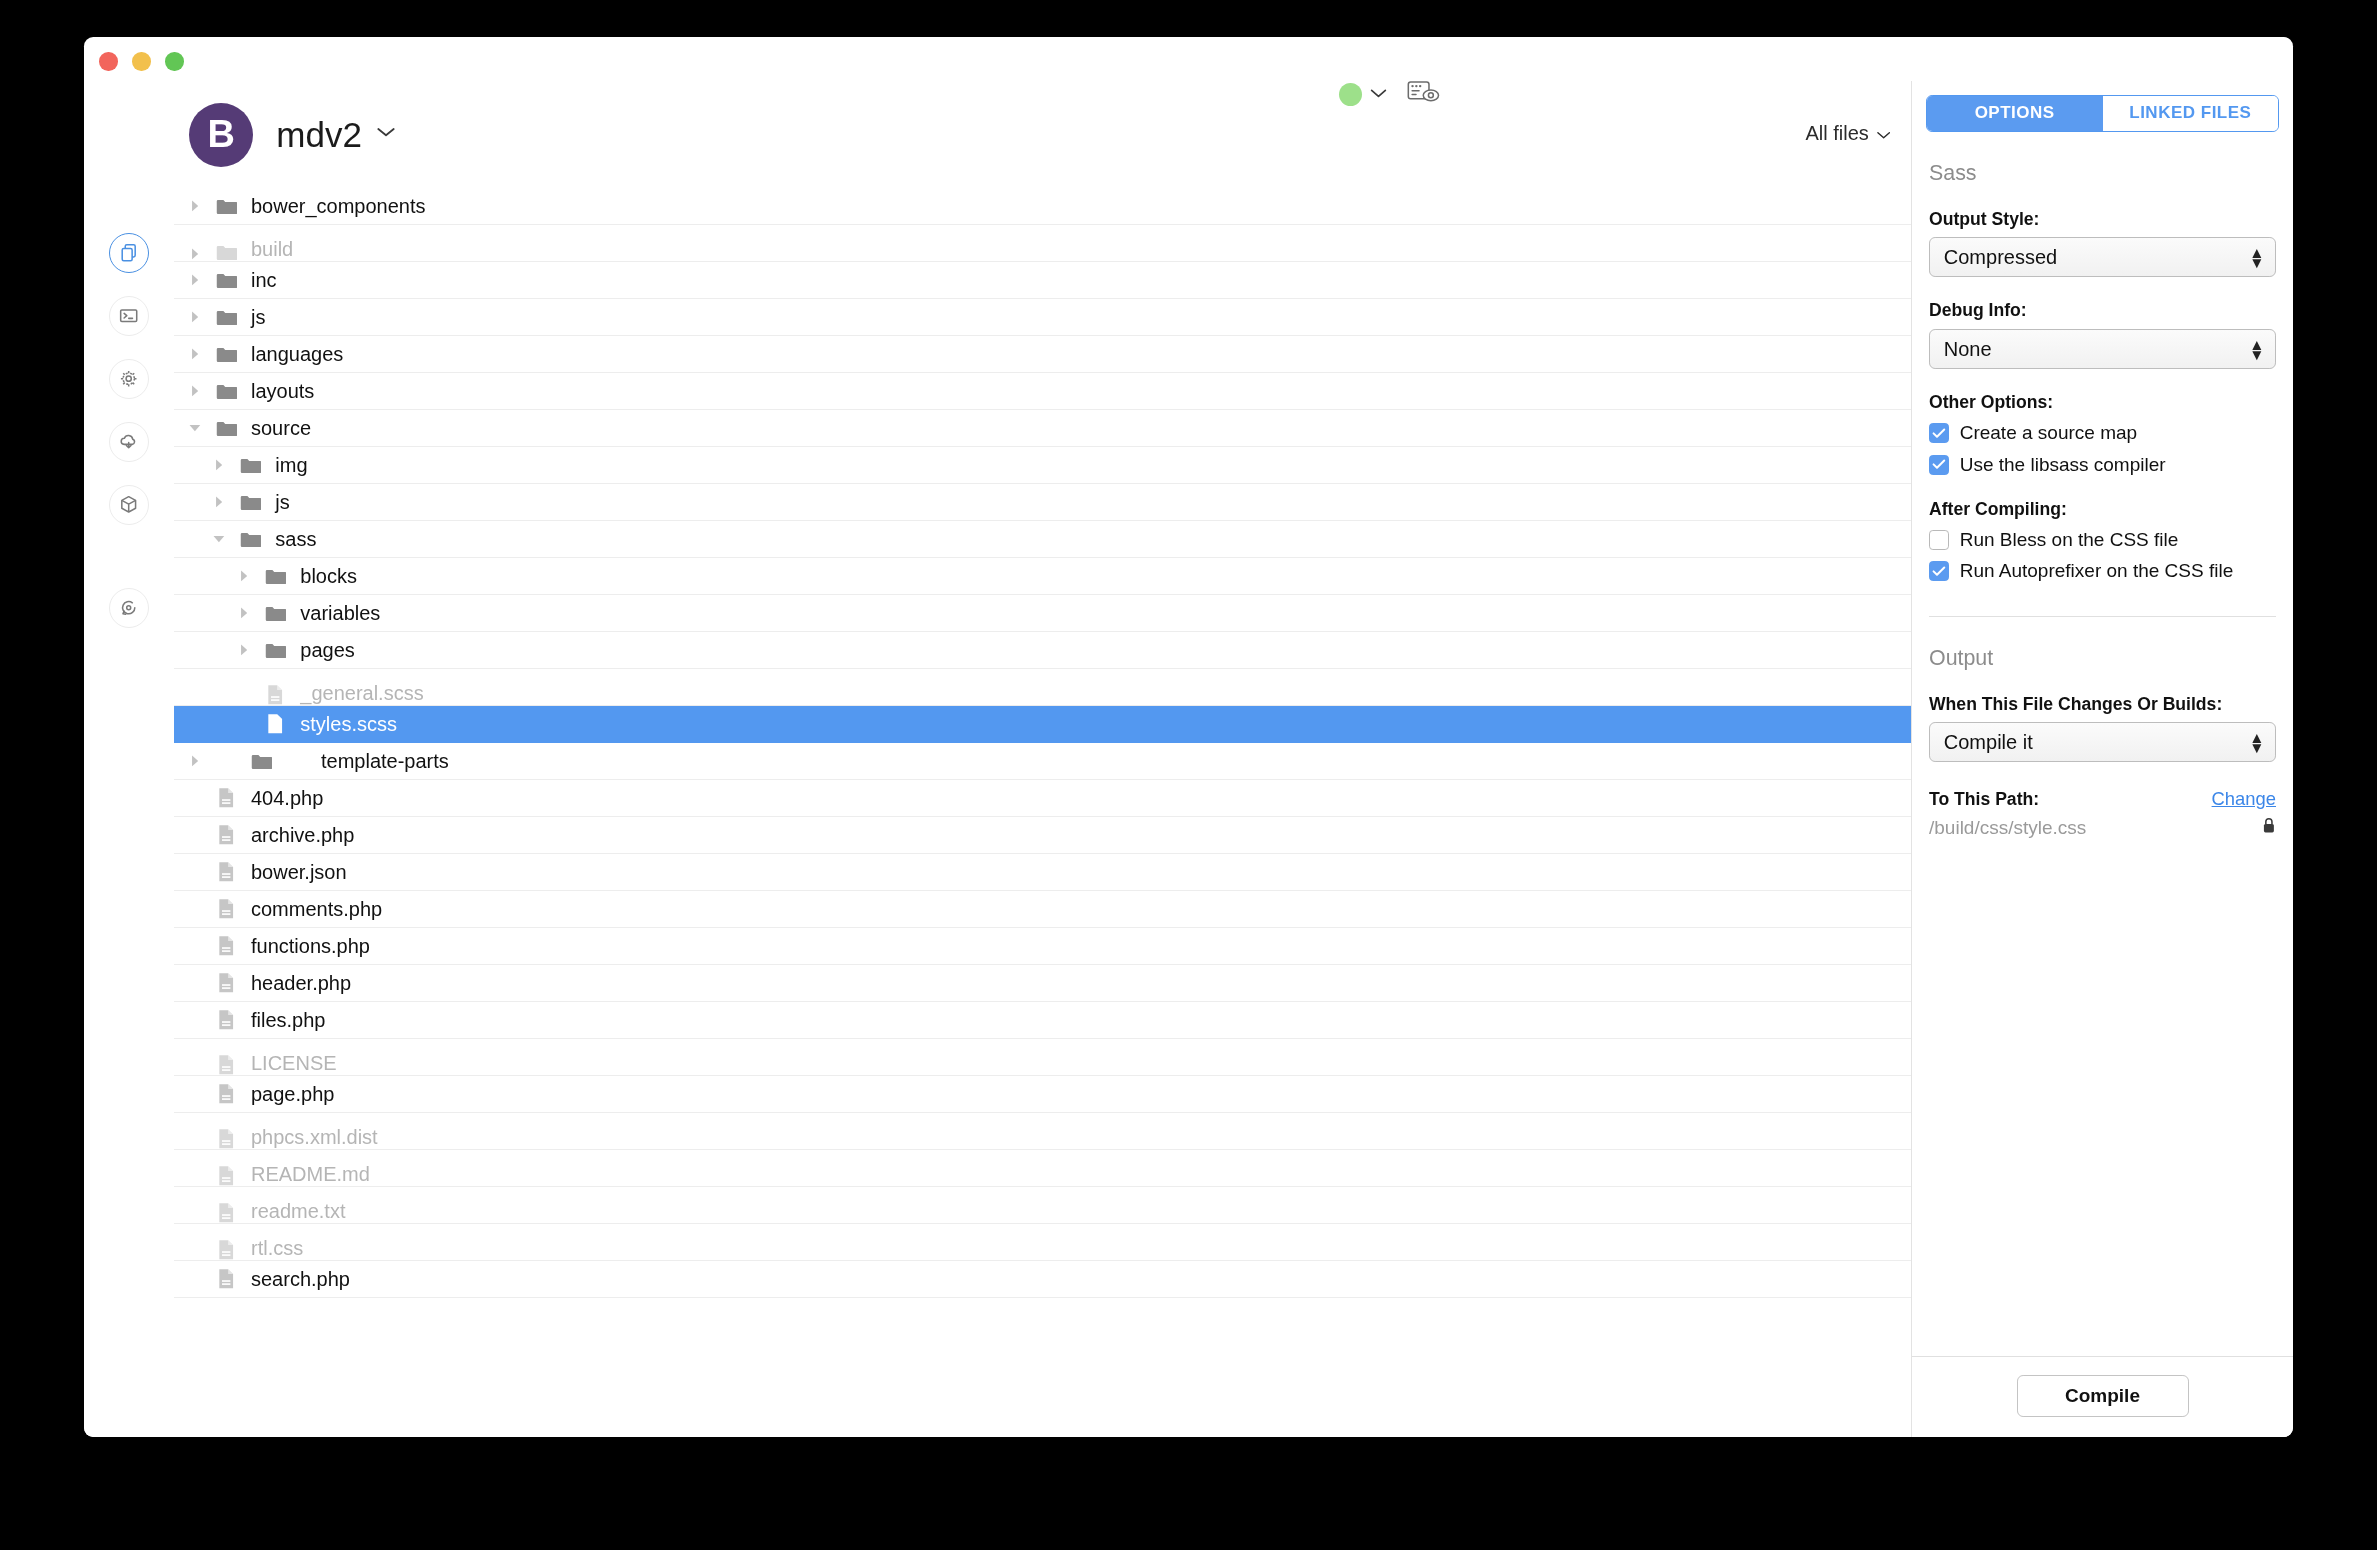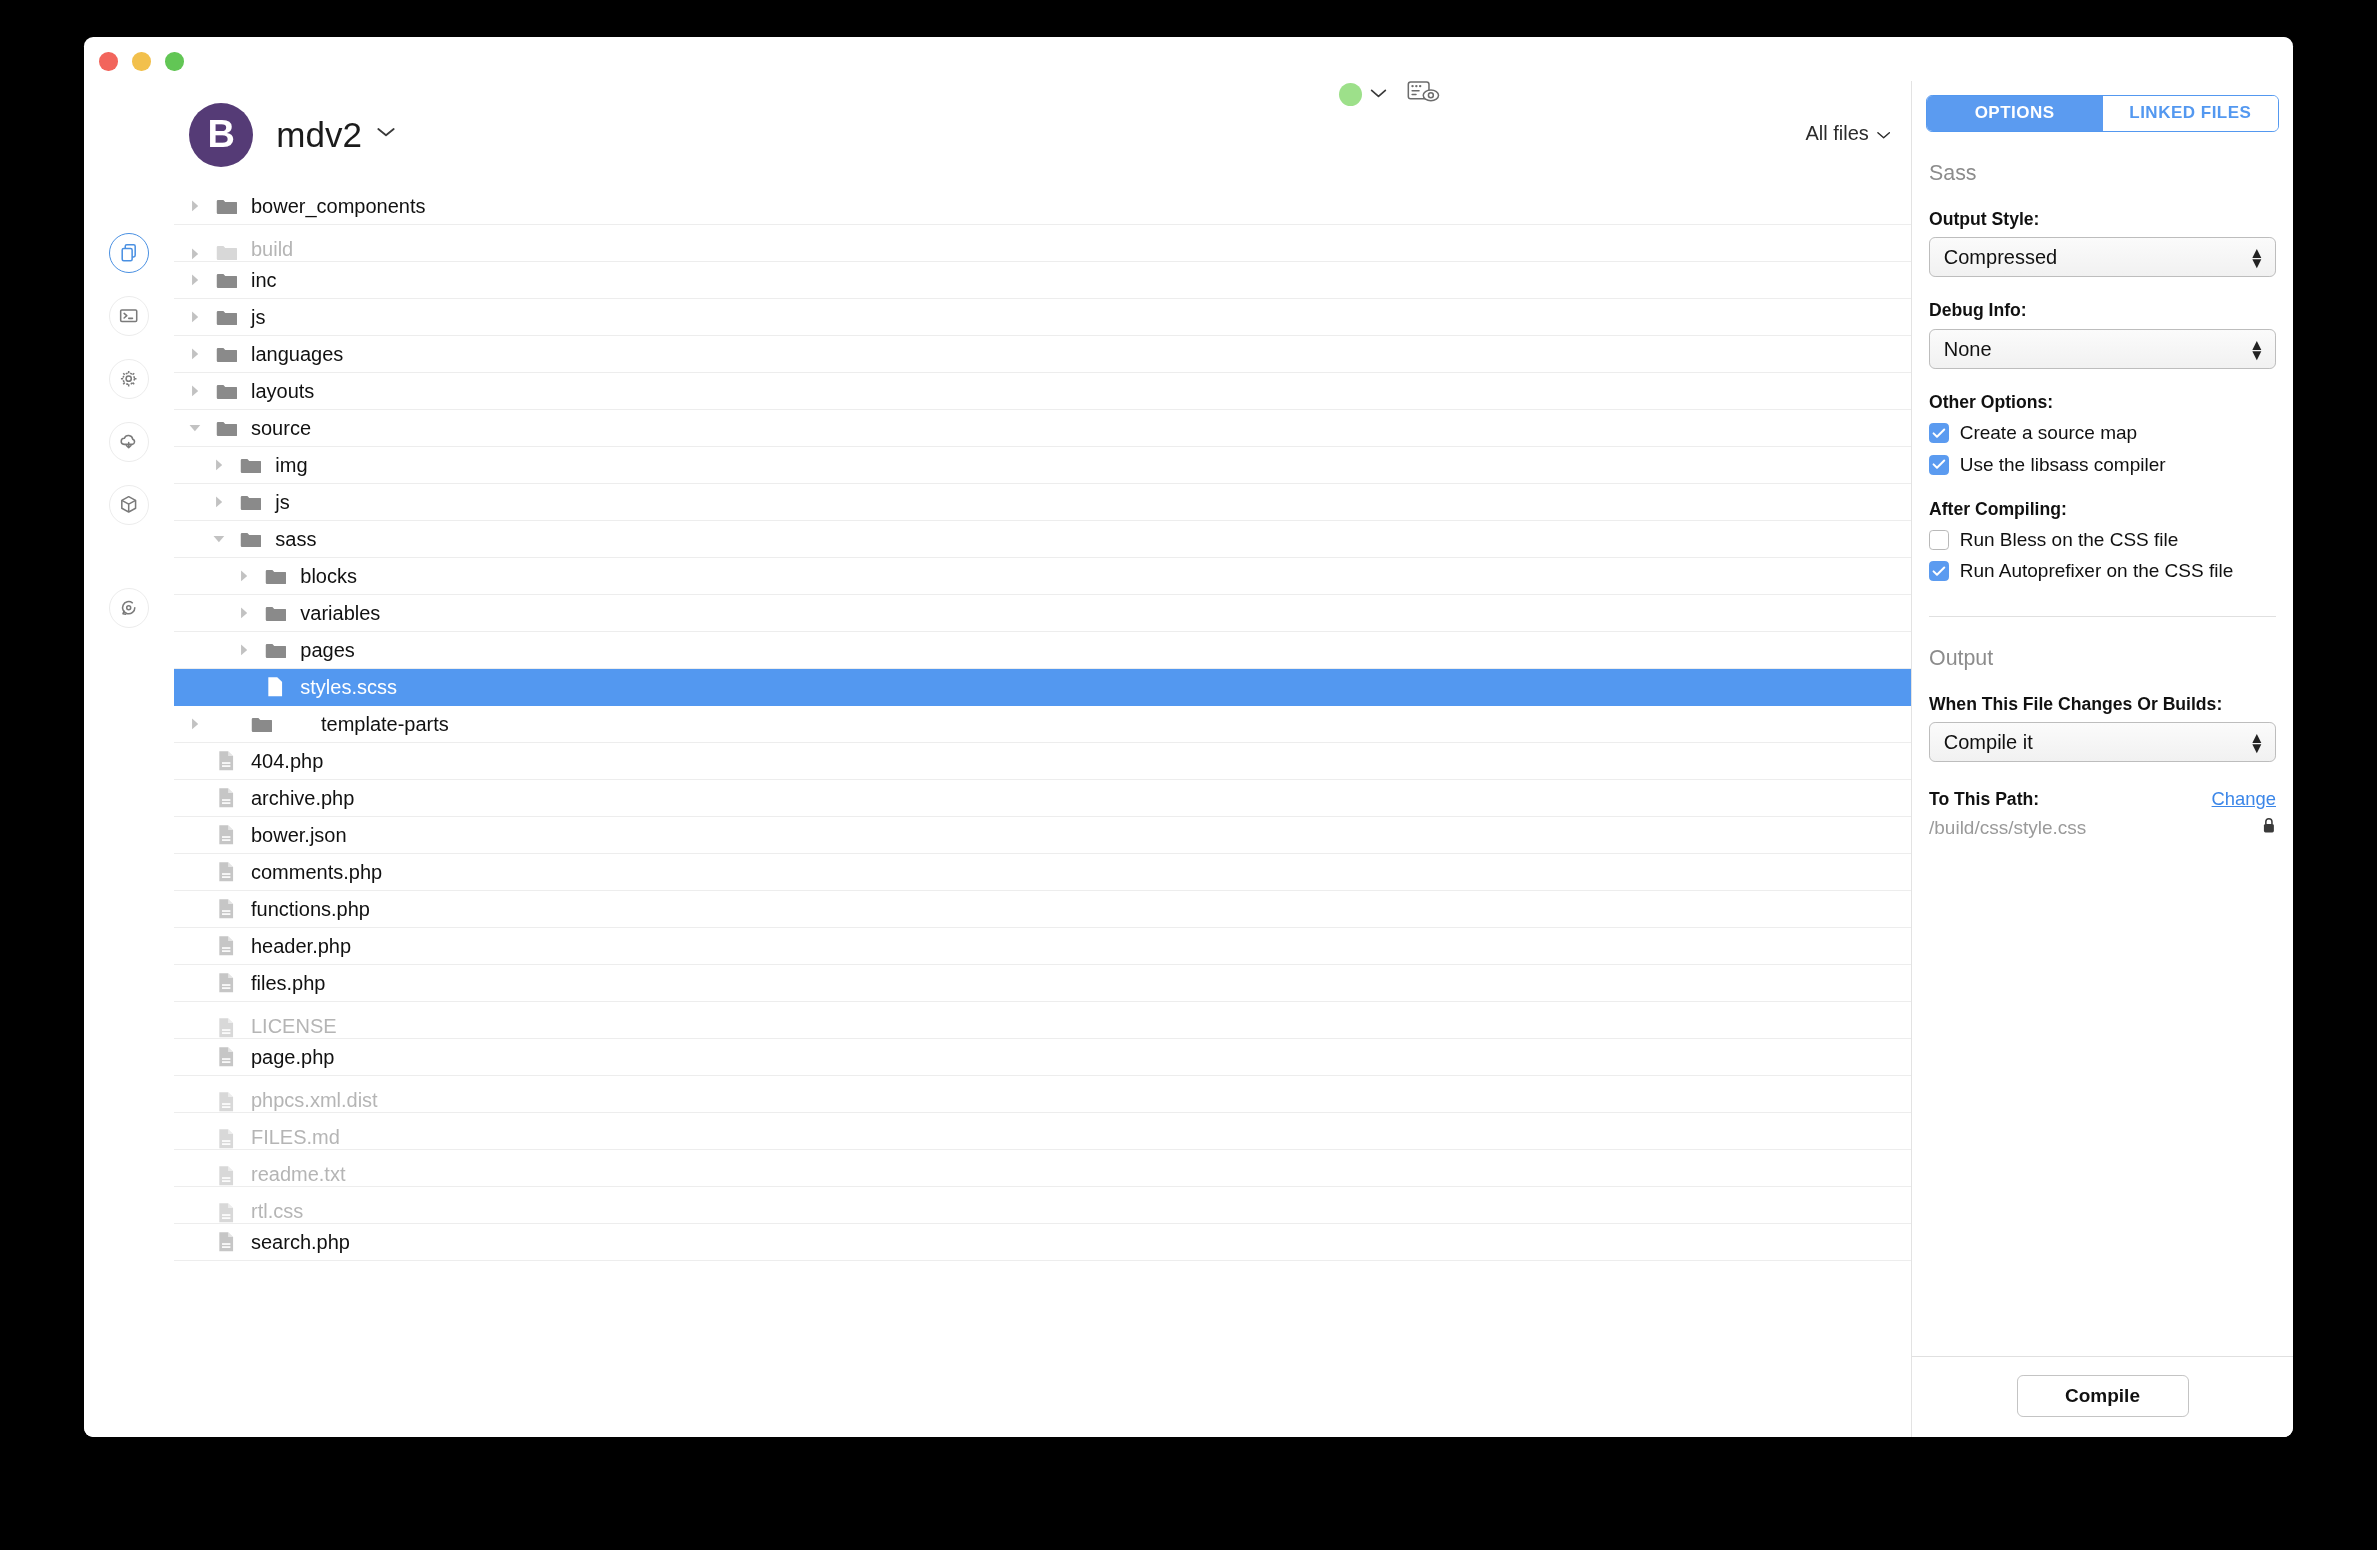--- a/index.html
+++ b/index.html
@@ -503,20 +503,36 @@
                 <path d="M4 2 L12 9 L4 16 Z" fill="currentColor"></path>
               </svg>
             </span>
             <span class="ficon">
               <svg width="21.4" height="17" viewBox="0 0 28 22">
                 <path d="M1 4.2a1.6 1.6 0 0 1 1.6-1.6h7.1l2.4 2.6h14.3a1.6 1.6 0 0 1 1.6 1.6v12.4a1.6 1.6 0 0 1-1.6 1.6H2.6A1.6 1.6 0 0 1 1 19.2z" fill="#8a8a8a"></path>
               </svg>
             </span>
             <span class="lbl">pages</span>
           </div>
+          <div class="row dim" style="padding-left: 60px;">
+            <span class="disc none">
+              <svg width="12.3" height="13.8" viewBox="0 0 16 18">
+                <path d="M4 2 L12 9 L4 16 Z" fill="currentColor"></path>
+              </svg>
+            </span>
+            <span class="ficon">
+              <svg width="18.4" height="21.4" viewBox="0 0 24 28">
+                <path d="M3 1.5h11.5L21 8v18.5H3z" fill="#d8d8d8"></path>
+                <path d="M14.5 1.5V8H21" fill="#fff" opacity=".55"></path>
+                <rect x="6.5" y="16" width="11" height="2.1" fill="#fff"></rect>
+                <rect x="6.5" y="20" width="11" height="2.1" fill="#fff"></rect>
+              </svg>
+            </span>
+            <span class="lbl">_general.scss</span>
+          </div>
           <div class="row selected" style="padding-left: 60px;">
             <span class="disc none" style="color: rgb(207, 226, 251);">
               <svg width="12.3" height="13.8" viewBox="0 0 16 18">
                 <path d="M4 2 L12 9 L4 16 Z" fill="currentColor"></path>
               </svg>
             </span>
             <span class="ficon">
               <svg width="18.4" height="21.4" viewBox="0 0 24 28">
                 <path d="M3 1.5h11.5L21 8v18.5H3z" fill="#ffffff"></path>
                 <path d="M14.5 1.5V8H21" fill="#fff" opacity=".55"></path>
@@ -706,21 +722,21 @@
               </svg>
             </span>
             <span class="ficon">
               <svg width="18.4" height="21.4" viewBox="0 0 24 28">
                 <path d="M3 1.5h11.5L21 8v18.5H3z" fill="#d8d8d8"></path>
                 <path d="M14.5 1.5V8H21" fill="#fff" opacity=".55"></path>
                 <rect x="6.5" y="16" width="11" height="2.1" fill="#fff"></rect>
                 <rect x="6.5" y="20" width="11" height="2.1" fill="#fff"></rect>
               </svg>
             </span>
-            <span class="lbl">FILES.md</span>
+            <span class="lbl">README.md</span>
           </div>
           <div class="row dim" style="padding-left: 10.7px;">
             <span class="disc none">
               <svg width="12.3" height="13.8" viewBox="0 0 16 18">
                 <path d="M4 2 L12 9 L4 16 Z" fill="currentColor"></path>
               </svg>
             </span>
             <span class="ficon">
               <svg width="18.4" height="21.4" viewBox="0 0 24 28">
                 <path d="M3 1.5h11.5L21 8v18.5H3z" fill="#d8d8d8"></path>

